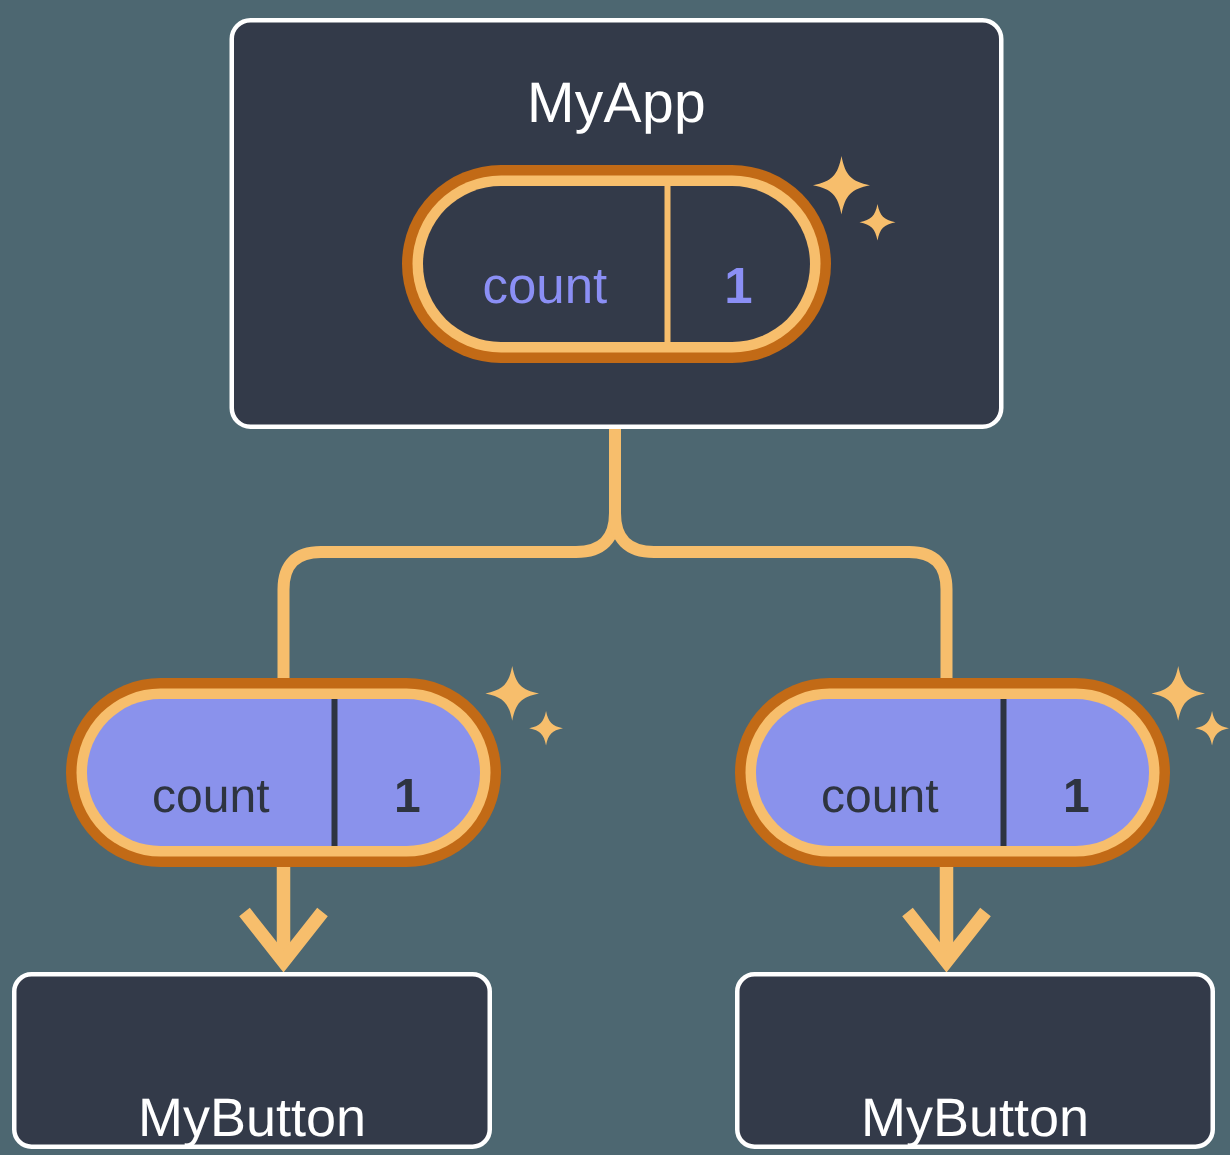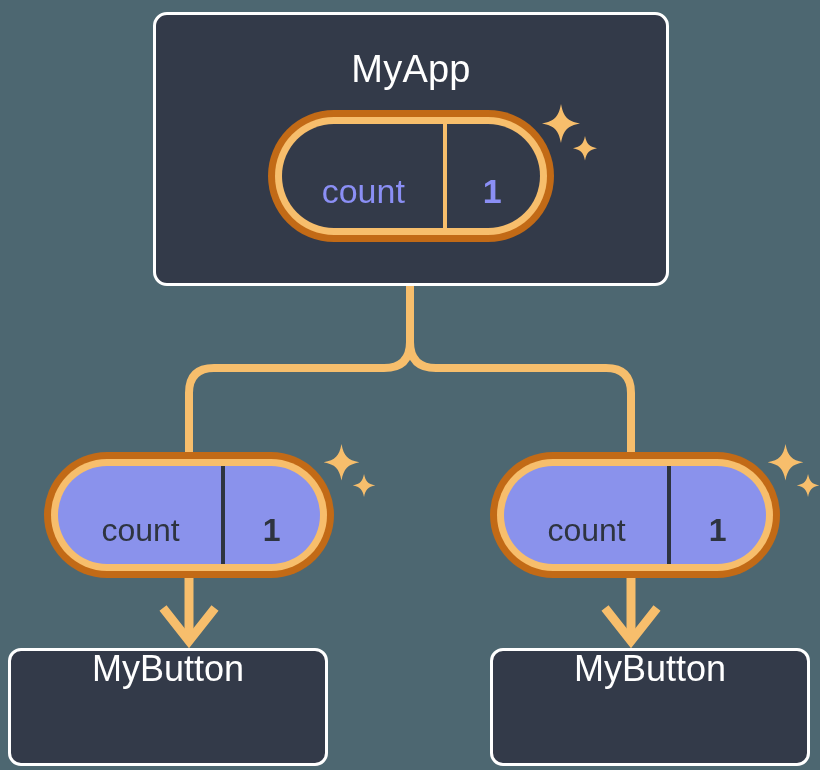--- a/index.html
+++ b/index.html
@@ -58,21 +58,21 @@
     line-height: 1;
   }
 
   .btn-card {
     position: absolute;
     background: #333a49;
     border: 3px solid #ffffff;
     border-radius: 13px;
     box-sizing: border-box;
     display: flex;
-    align-items: flex-start;
+    align-items: flex-end;
     justify-content: center;
   }
   #card-btn-left  { left: 8px;   top: 648px; width: 320px; height: 118px; }
   #card-btn-right { left: 490px; top: 648px; width: 320px; height: 118px; }
   .btn-label {
     color: #ffffff;
     font-size: 36px;
     font-weight: 400;
     line-height: 1;
   }

